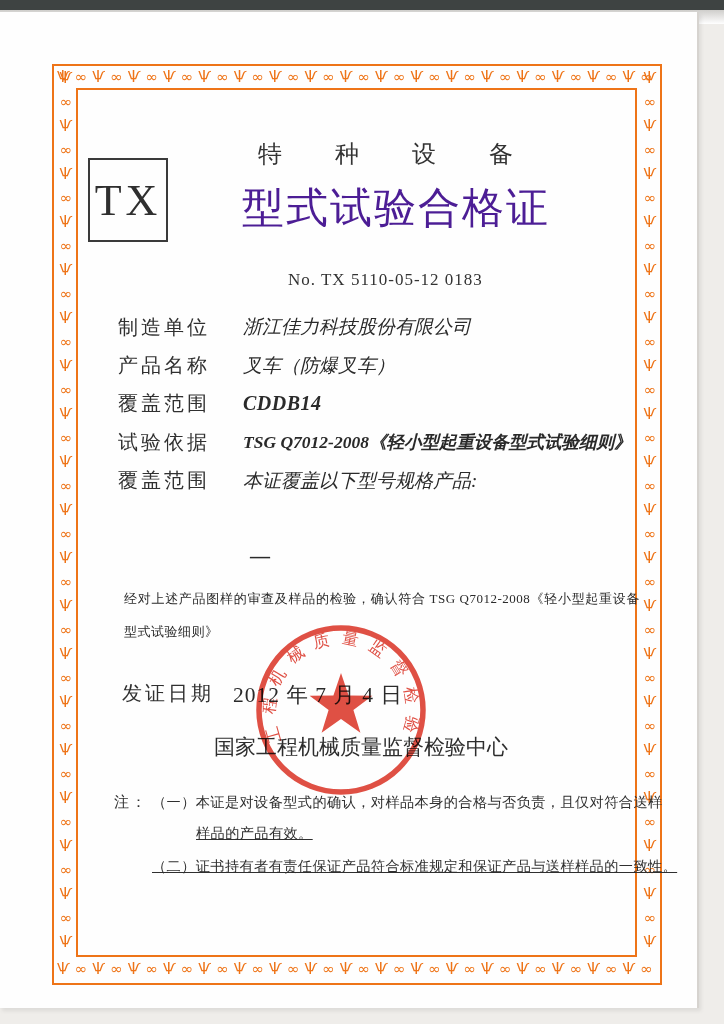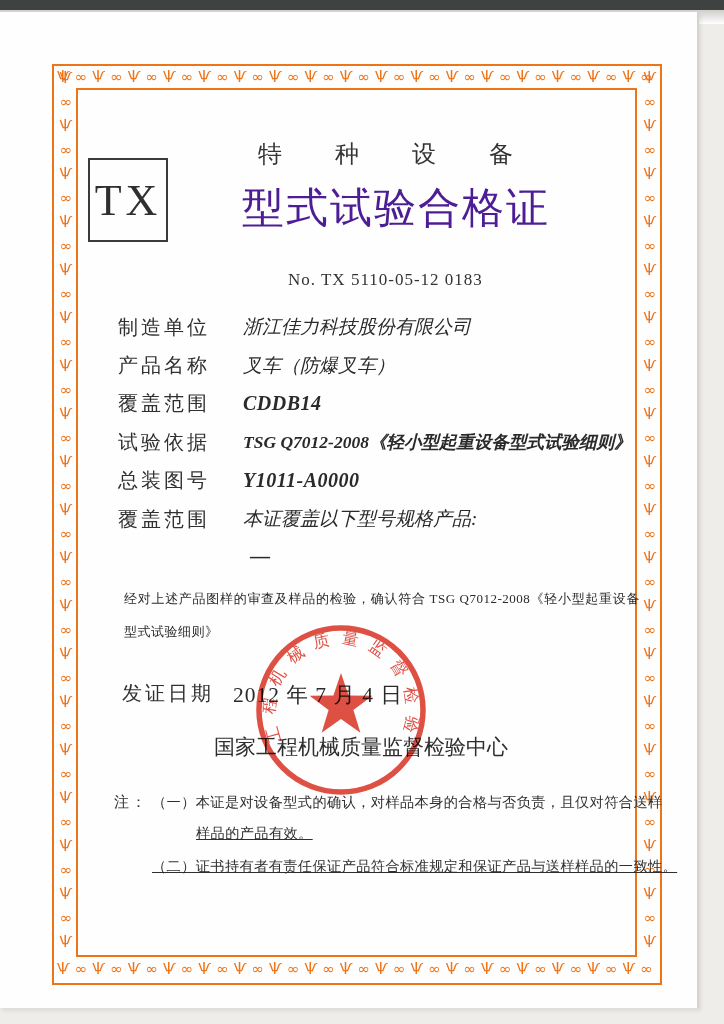--- a/index.html
+++ b/index.html
@@ -110,24 +110,20 @@
     </div>
     <div class="field-row">
       <span class="field-label">覆盖范围</span>
       <span class="field-value latin">CDDB14</span>
     </div>
     <div class="field-row">
       <span class="field-label">试验依据</span>
       <span class="field-value mixed">TSG Q7012-2008《轻小型起重设备型式试验细则》</span>
     </div>
     <div class="field-row">
-      <span class="field-label">总装图号</span>
-      <span class="field-value latin">Y1011-A0000</span>
-    </div>
-    <div class="field-row">
       <span class="field-label">覆盖范围</span>
       <span class="field-value">本证覆盖以下型号规格产品:</span>
     </div>
   </div>
   <div class="coverage-dash">—</div>
 
   <div class="conclusion">经对上述产品图样的审查及样品的检验，确认符合 TSG Q7012-2008《轻小型起重设备型式试验细则》</div>
 
   <div class="issue-row">
     <span class="issue-label">发证日期</span>

